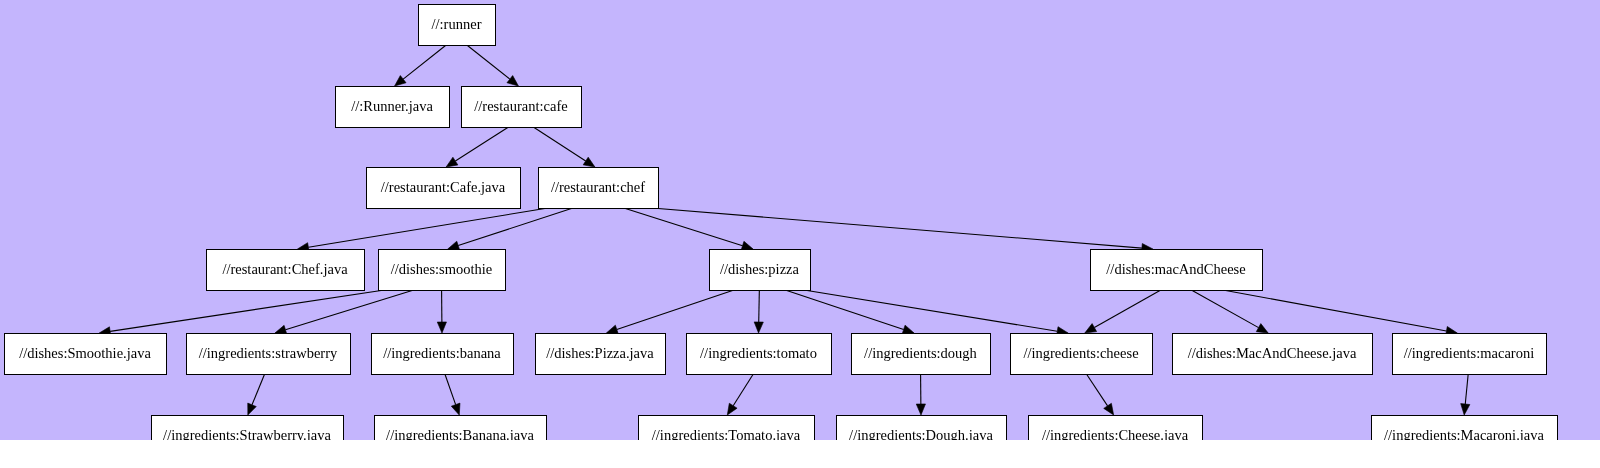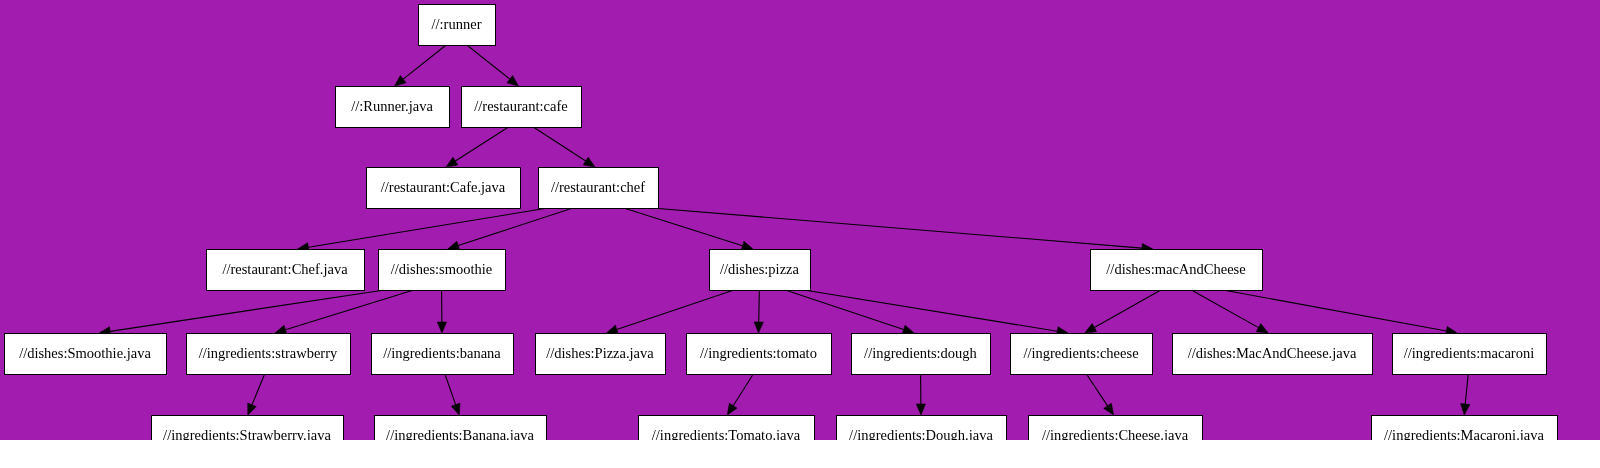--- a/index.html
+++ b/index.html
@@ -4,21 +4,21 @@
 <style>
   html, body {
     margin: 0;
     padding: 0;
     background: #ffffff;
   }
   #graph-root {
     position: relative;
     width: 1600px;
     height: 440px;
-    background: #a21caf;
+    background: #c4b5fd;
     font-family: "Liberation Serif", "DejaVu Serif", serif;
     overflow: hidden;
   }
   #graph-svg {
     position: absolute;
     top: 0;
     left: 0;
     width: 1600px;
     height: 468px;
   }

